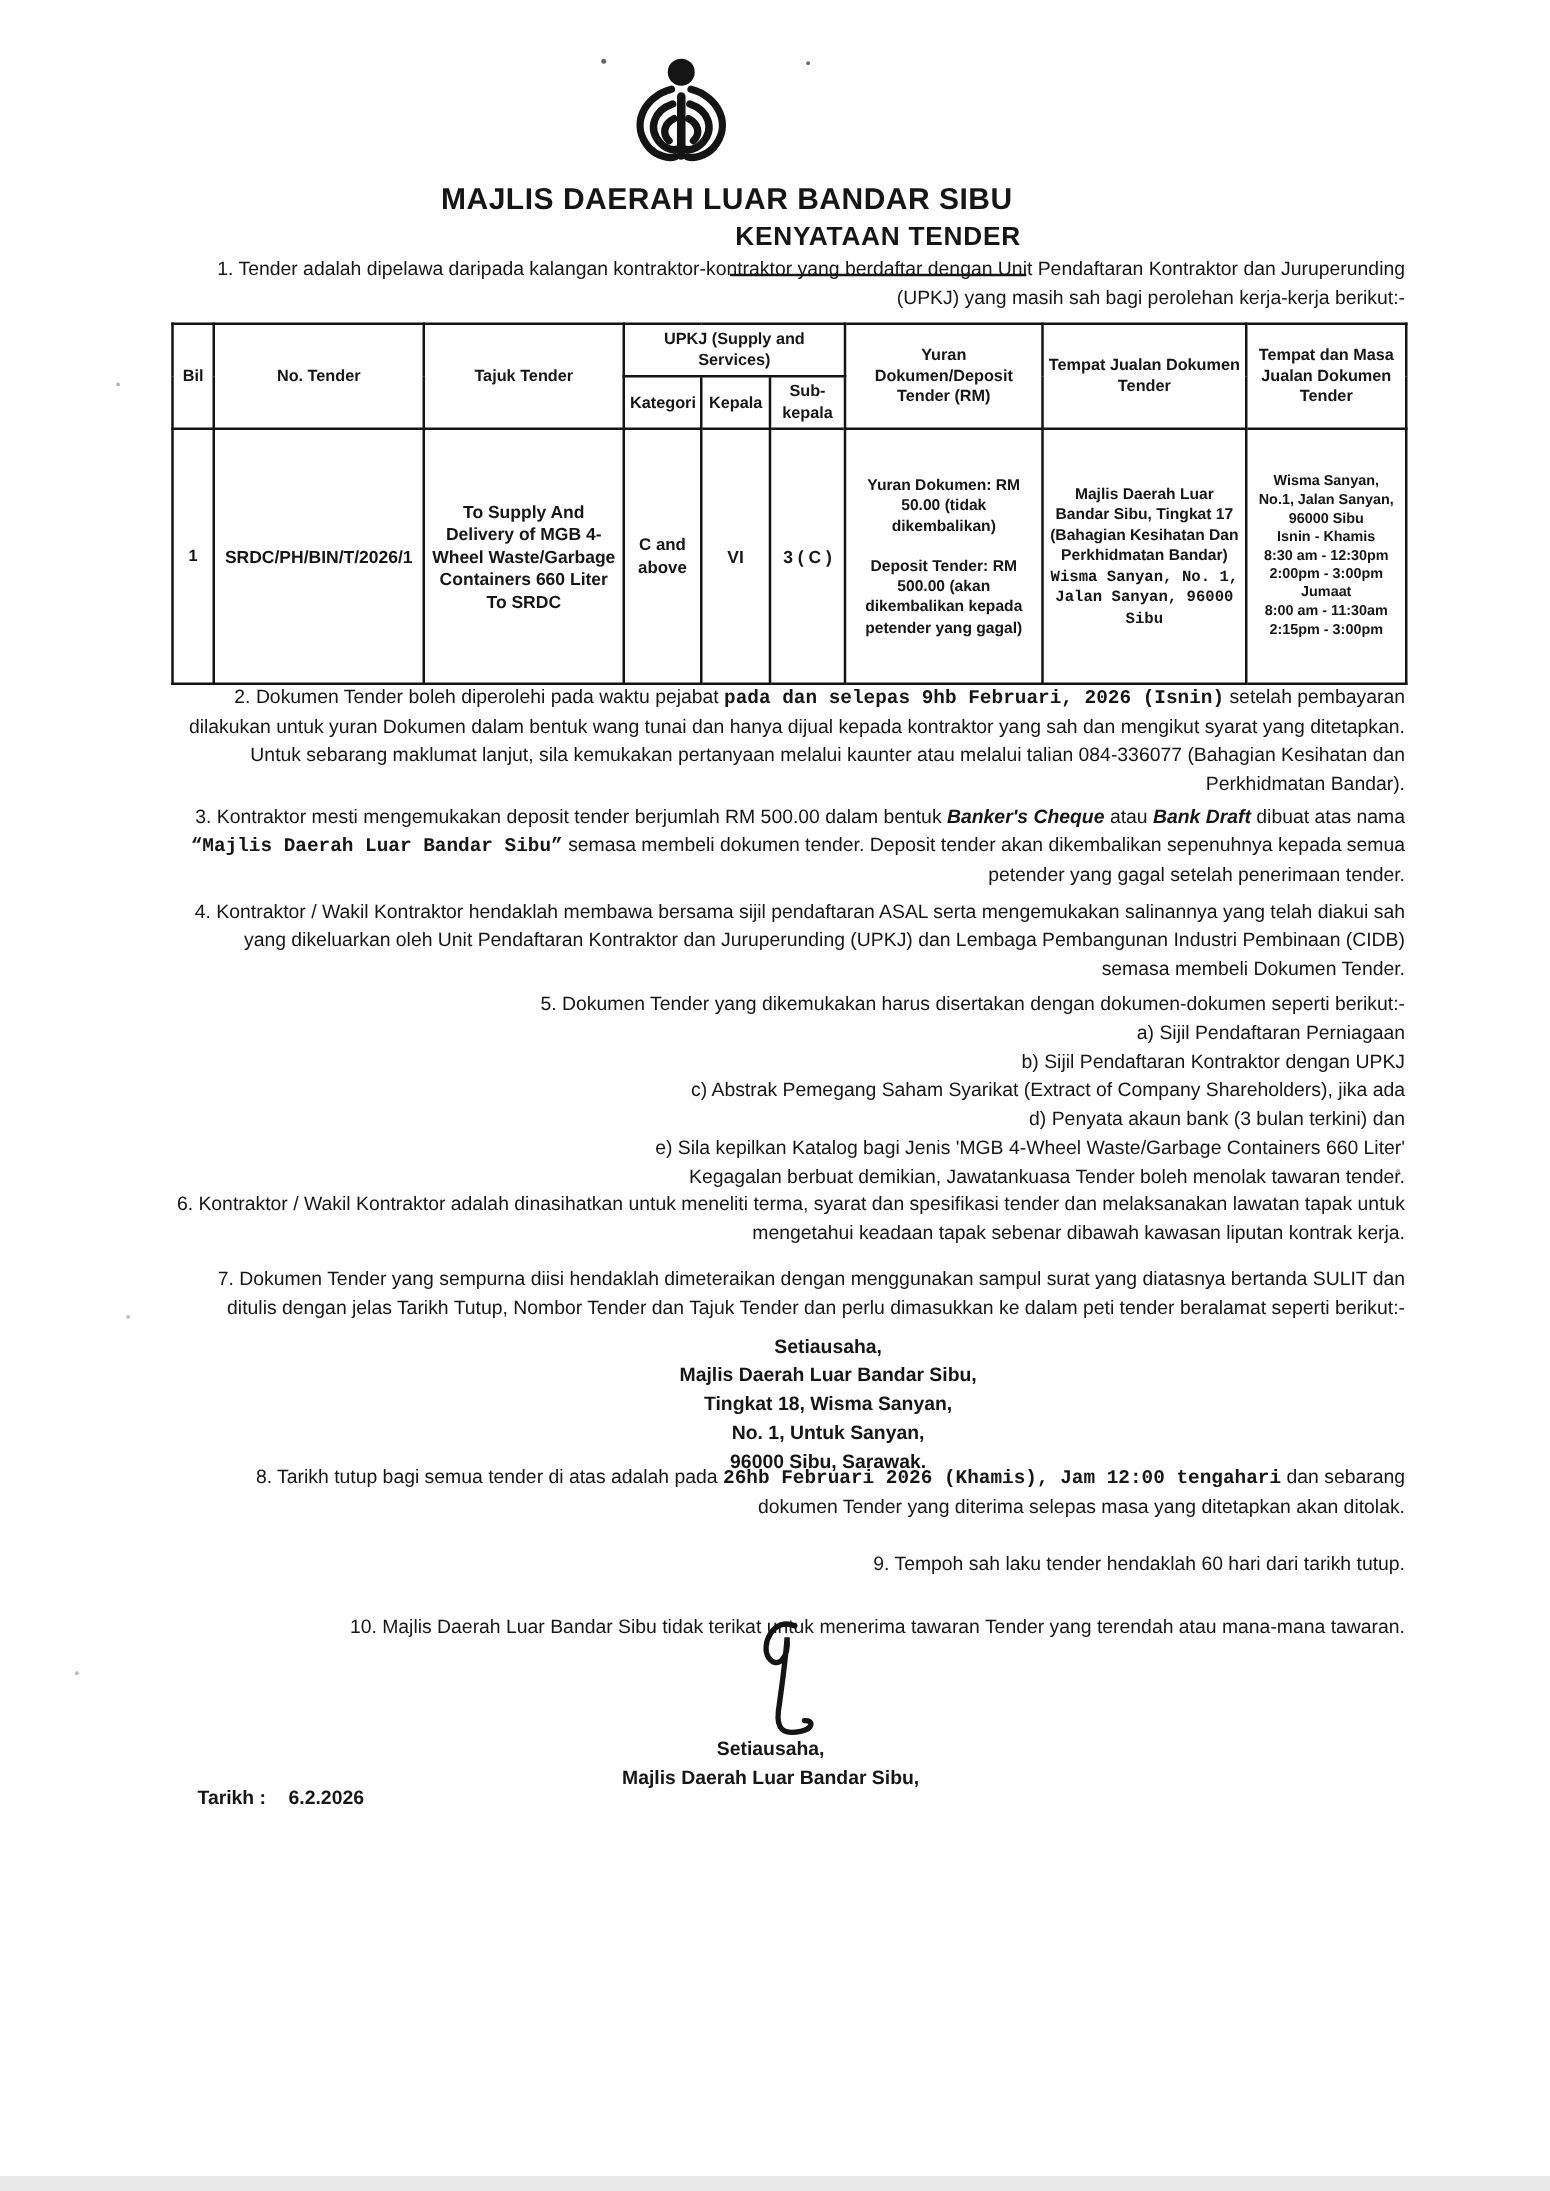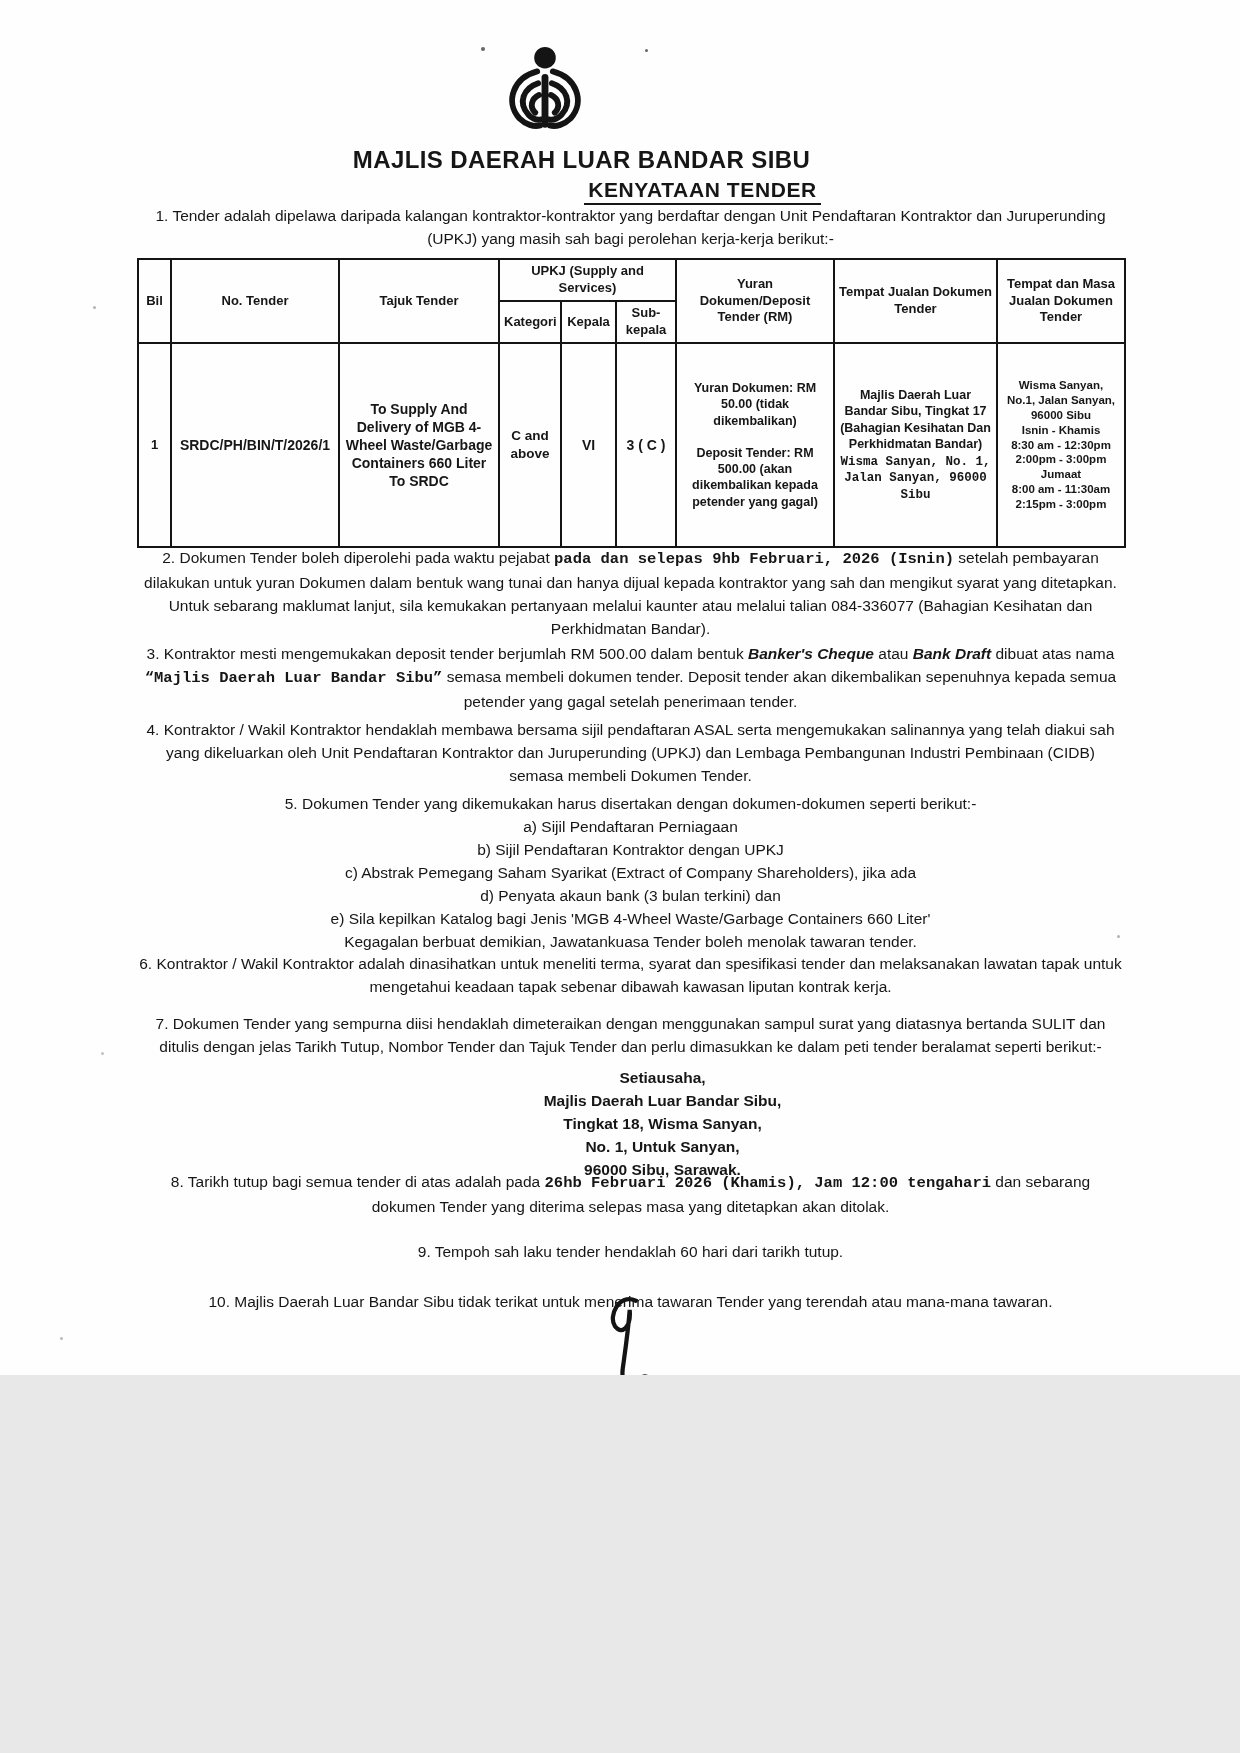--- a/index.html
+++ b/index.html
@@ -1,18 +1,18 @@
 <!DOCTYPE html>
 <html><head>
 <meta charset="utf-8">
 <style>
   html,body{margin:0;padding:0;background:#e8e8e8;}
   .page{
     position:relative;
-    width:1240px;height:1375px;
+    width:1240px;height:1741px;
     margin:0 auto;
     background:#fefefe;
     color:#161616;
     font-family:"Liberation Sans","DejaVu Sans",sans-serif;
     overflow:hidden;
   }
   .abs{position:absolute;}
   .content{left:137px;width:987px;}
   .center{text-align:center;}
 
@@ -21,25 +21,25 @@
   .logo-wrap svg{transform:translateX(-86px);}
   .org-name{
     top:146px;font-size:24px;font-weight:bold;letter-spacing:0.4px;
     transform:translateX(-49px);
   }
   .doc-title{
     top:178px;font-size:21px;font-weight:bold;letter-spacing:0.6px;
   }
   .doc-title span{
     display:inline-block;border-bottom:2.5px solid #161616;
-    padding:0 4px 1px 4px;transform:translateX(72px);
-  }
-
-  
-  .para{font-size:15.5px;line-height:23px;text-align:center;}
+    padding:0 4px 17px 4px;transform:translateX(72px);
+  }
+
+  
+  .para{font-size:15.5px;line-height:23px;text-align:right;}
   .para b{font-weight:bold;font-family:Liberation Mono, monospace;}
   .bi{font-weight:bold;font-style:italic;}
 
   
   table.tender{
     border-collapse:collapse;table-layout:fixed;width:987px;
     font-size:13px;
   }
   table.tender th,table.tender td{
     border:2.4px solid #141414;

